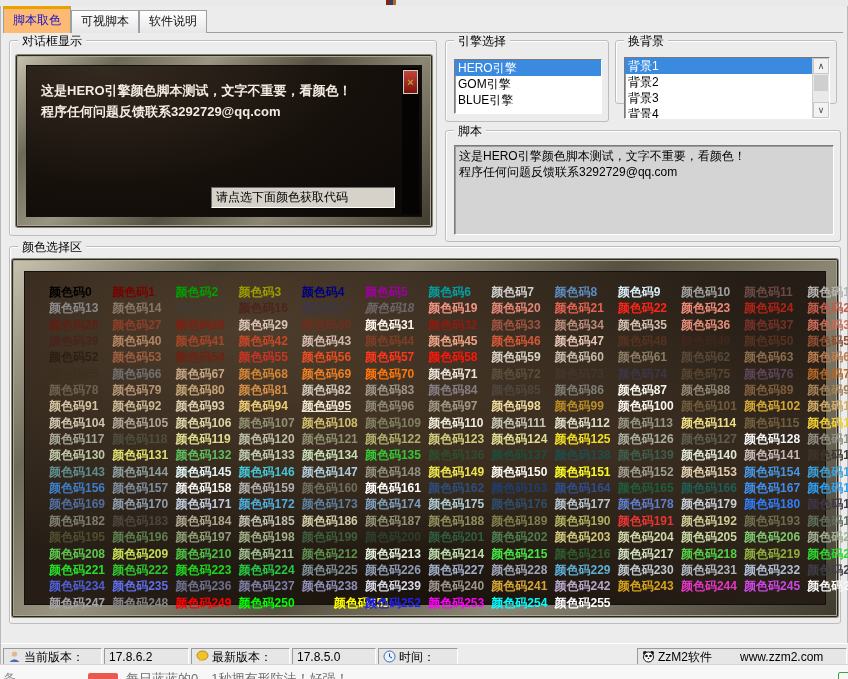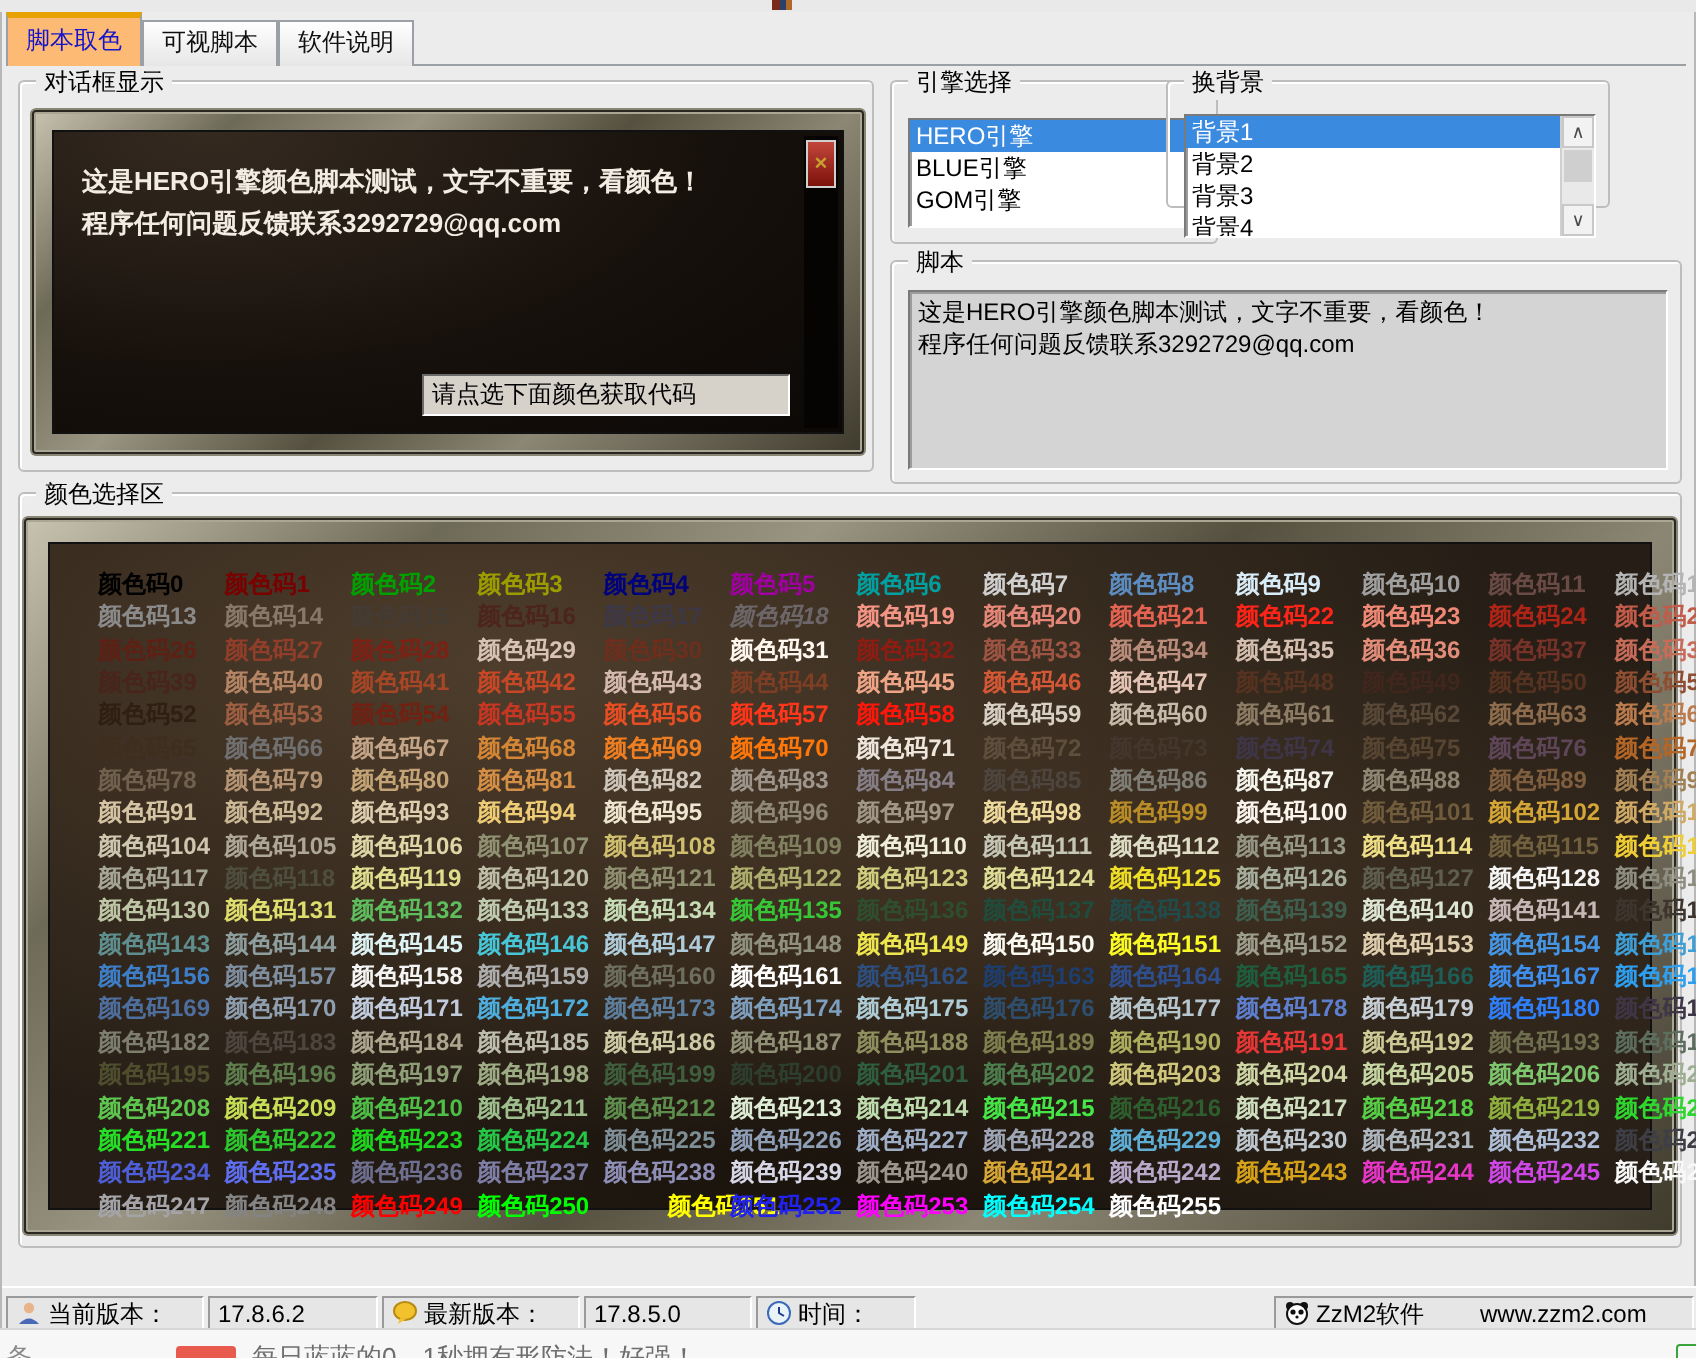--- a/index.html
+++ b/index.html
@@ -116,26 +116,26 @@
         </div>
         <div class="dlg-hint">请点选下面颜色获取代码</div>
       </div>
     </div>
   </div>
 
   <div class="group" style="left:444px; top:34px; width:164px; height:82px;">
     <span class="glabel">引擎选择</span>
     <div class="listbox sunken" id="engineList" style="left:8px; top:18px; width:148px; height:55px;">
         <div class="li sel" style="background: rgb(58, 138, 224);">HERO引擎</div>
+        <div class="li">GOM引擎</div>
         <div class="li">BLUE引擎</div>
-        <div class="li">GOM引擎</div>
       </div>
   </div>
 
-  <div class="group" style="left:582px; top:34px; width:222px; height:64px;">
+  <div class="group" style="left:614px; top:34px; width:222px; height:64px;">
     <span class="glabel">换背景</span>
     <div class="listbox sunken" id="bgList" style="left:8px; top:16px; width:206px; height:62px;">
       <div class="li sel" style="background: rgb(58, 138, 224);">背景1</div>
         <div class="li">背景2</div>
         <div class="li">背景3</div>
         <div class="li">背景4</div>
         <div class="scrollbar">
         <div class="sb-btn sb-up">∧</div>
         <div class="sb-thumb"></div>
         <div class="sb-btn sb-dn">∨</div>
@@ -242,21 +242,21 @@
             <span class="cc" style="color: rgb(78, 70, 62);">颜色码85</span>
             <span class="cc" style="color: rgb(126, 126, 118);">颜色码86</span>
             <span class="cc" style="color: rgb(244, 244, 236);">颜色码87</span>
             <span class="cc" style="color: rgb(144, 134, 116);">颜色码88</span>
             <span class="cc" style="color: rgb(126, 94, 62);">颜色码89</span>
             <span class="cc" style="color: rgb(160, 128, 84);">颜色码90</span>
             <span class="cc" style="color: rgb(212, 196, 164);">颜色码91</span>
             <span class="cc" style="color: rgb(202, 184, 150);">颜色码92</span>
             <span class="cc" style="color: rgb(220, 206, 174);">颜色码93</span>
             <span class="cc" style="color: rgb(238, 204, 118);">颜色码94</span>
-            <span class="cc" style="color: rgb(238, 230, 206);">颜色码95</span>
+            <span class="cc" style="color: rgb(238, 230, 206); text-decoration: underline;">颜色码95</span>
             <span class="cc" style="color: rgb(144, 136, 118);">颜色码96</span>
             <span class="cc" style="color: rgb(160, 152, 132);">颜色码97</span>
             <span class="cc" style="color: rgb(238, 218, 156);">颜色码98</span>
             <span class="cc" style="color: rgb(184, 140, 38);">颜色码99</span>
             <span class="cc" style="color: rgb(250, 244, 236);">颜色码100</span>
             <span class="cc" style="color: rgb(112, 92, 60);">颜色码101</span>
             <span class="cc" style="color: rgb(212, 166, 54);">颜色码102</span>
             <span class="cc" style="color: rgb(206, 170, 102);">颜色码103</span>
             <span class="cc" style="color: rgb(206, 198, 174);">颜色码104</span>
             <span class="cc" style="color: rgb(174, 166, 150);">颜色码105</span>

